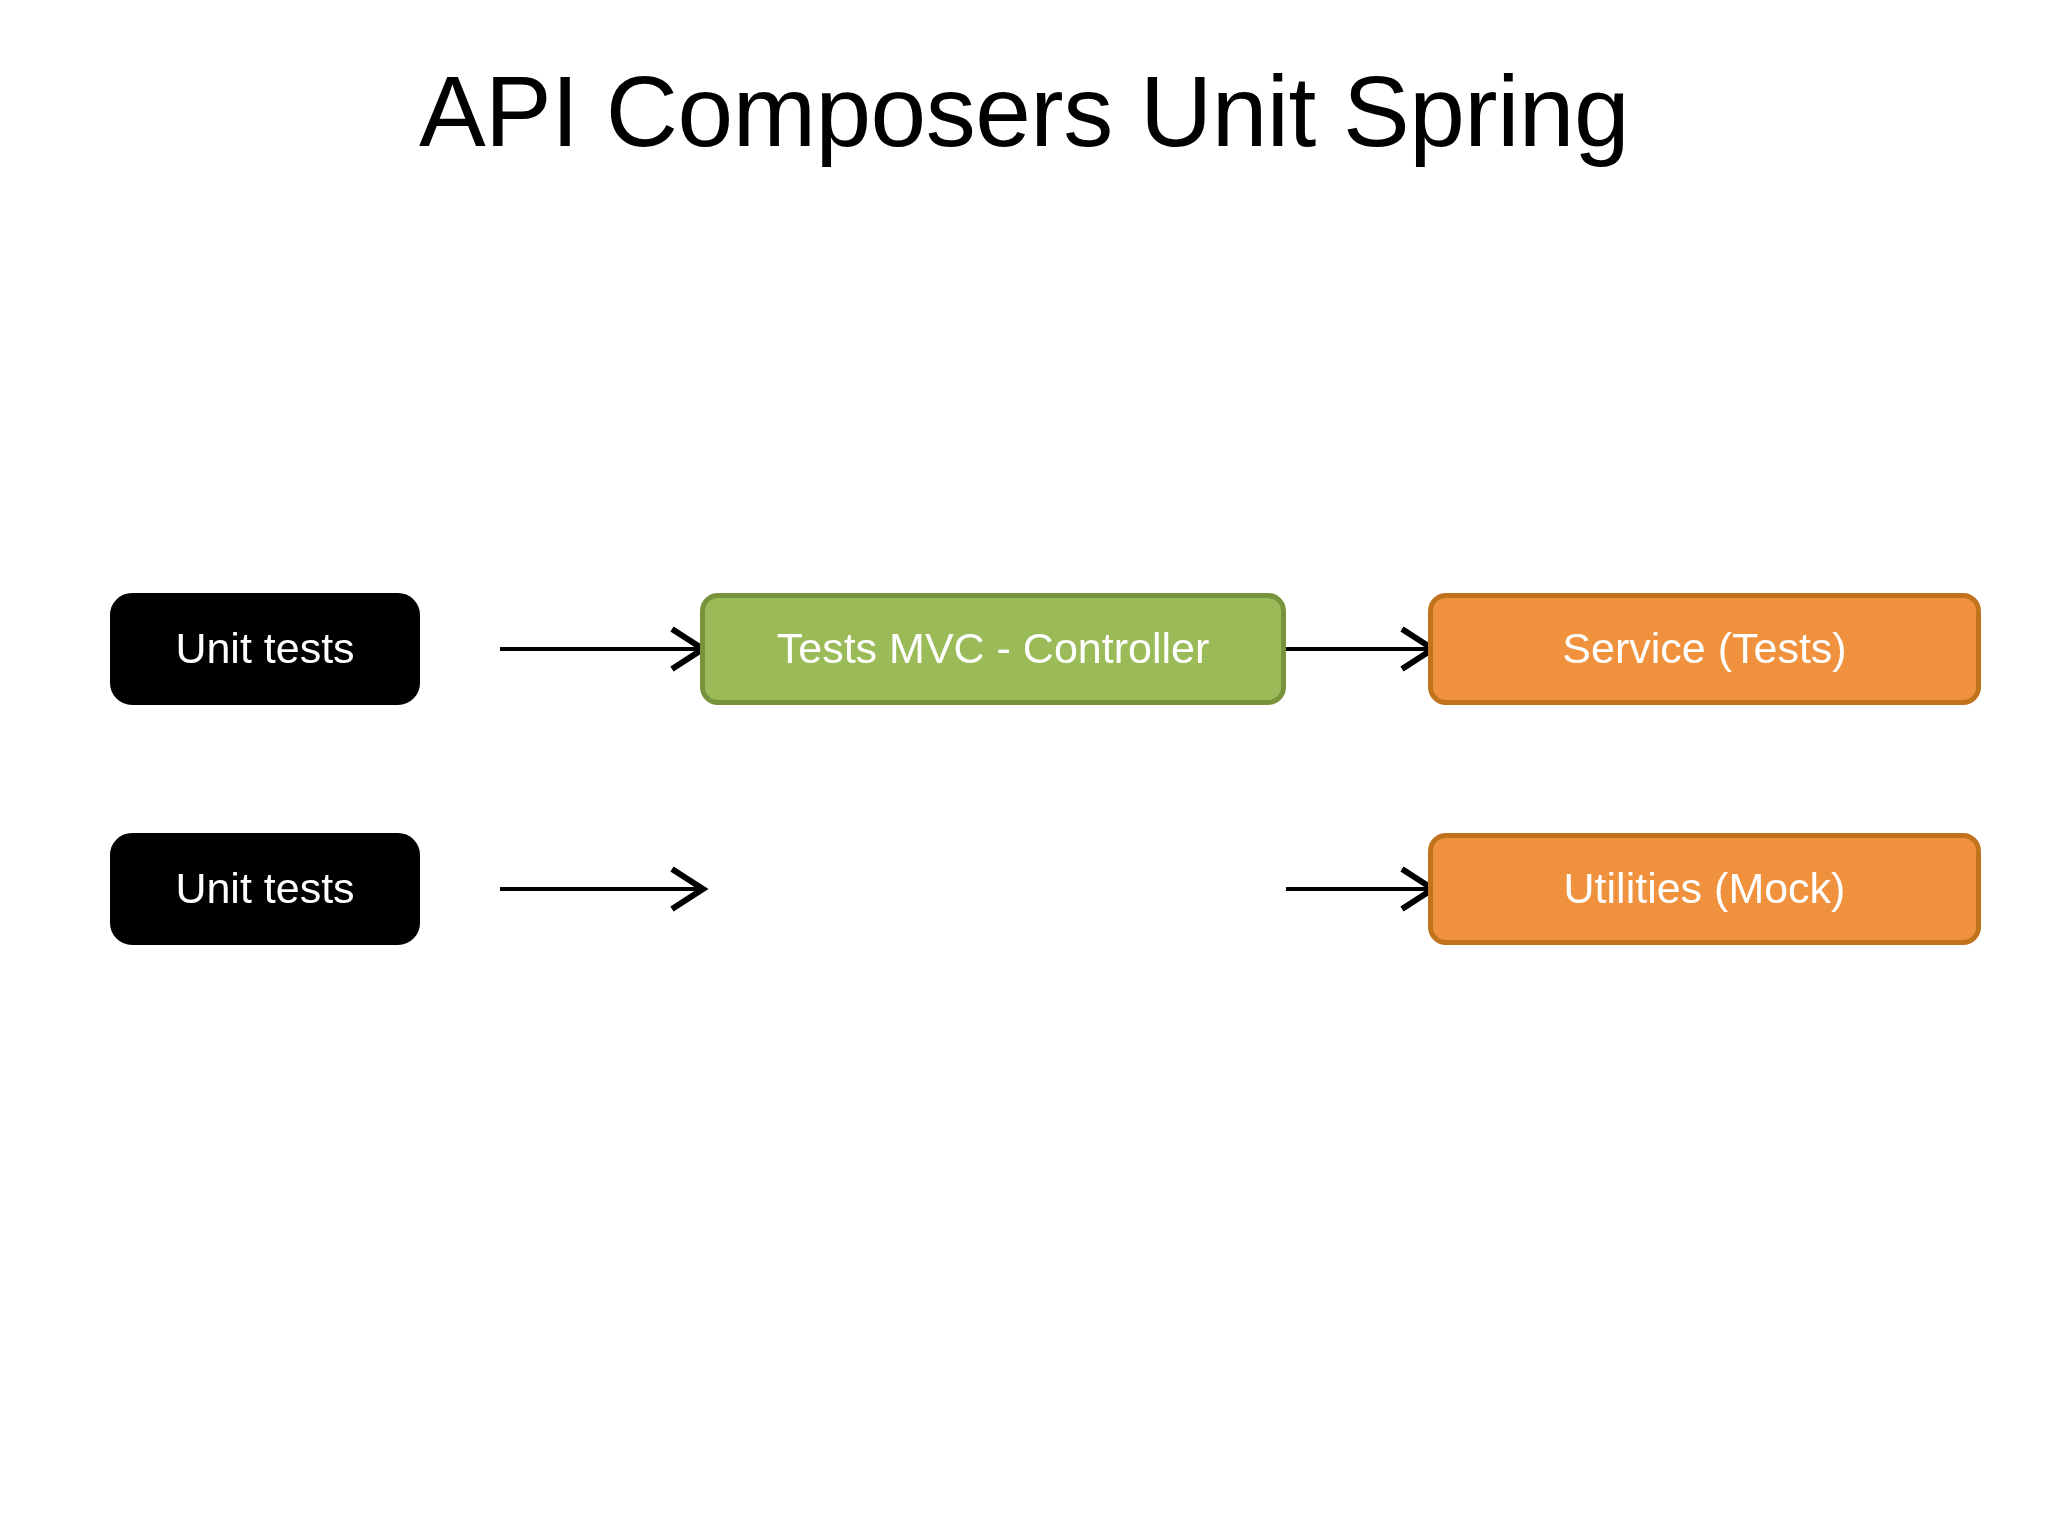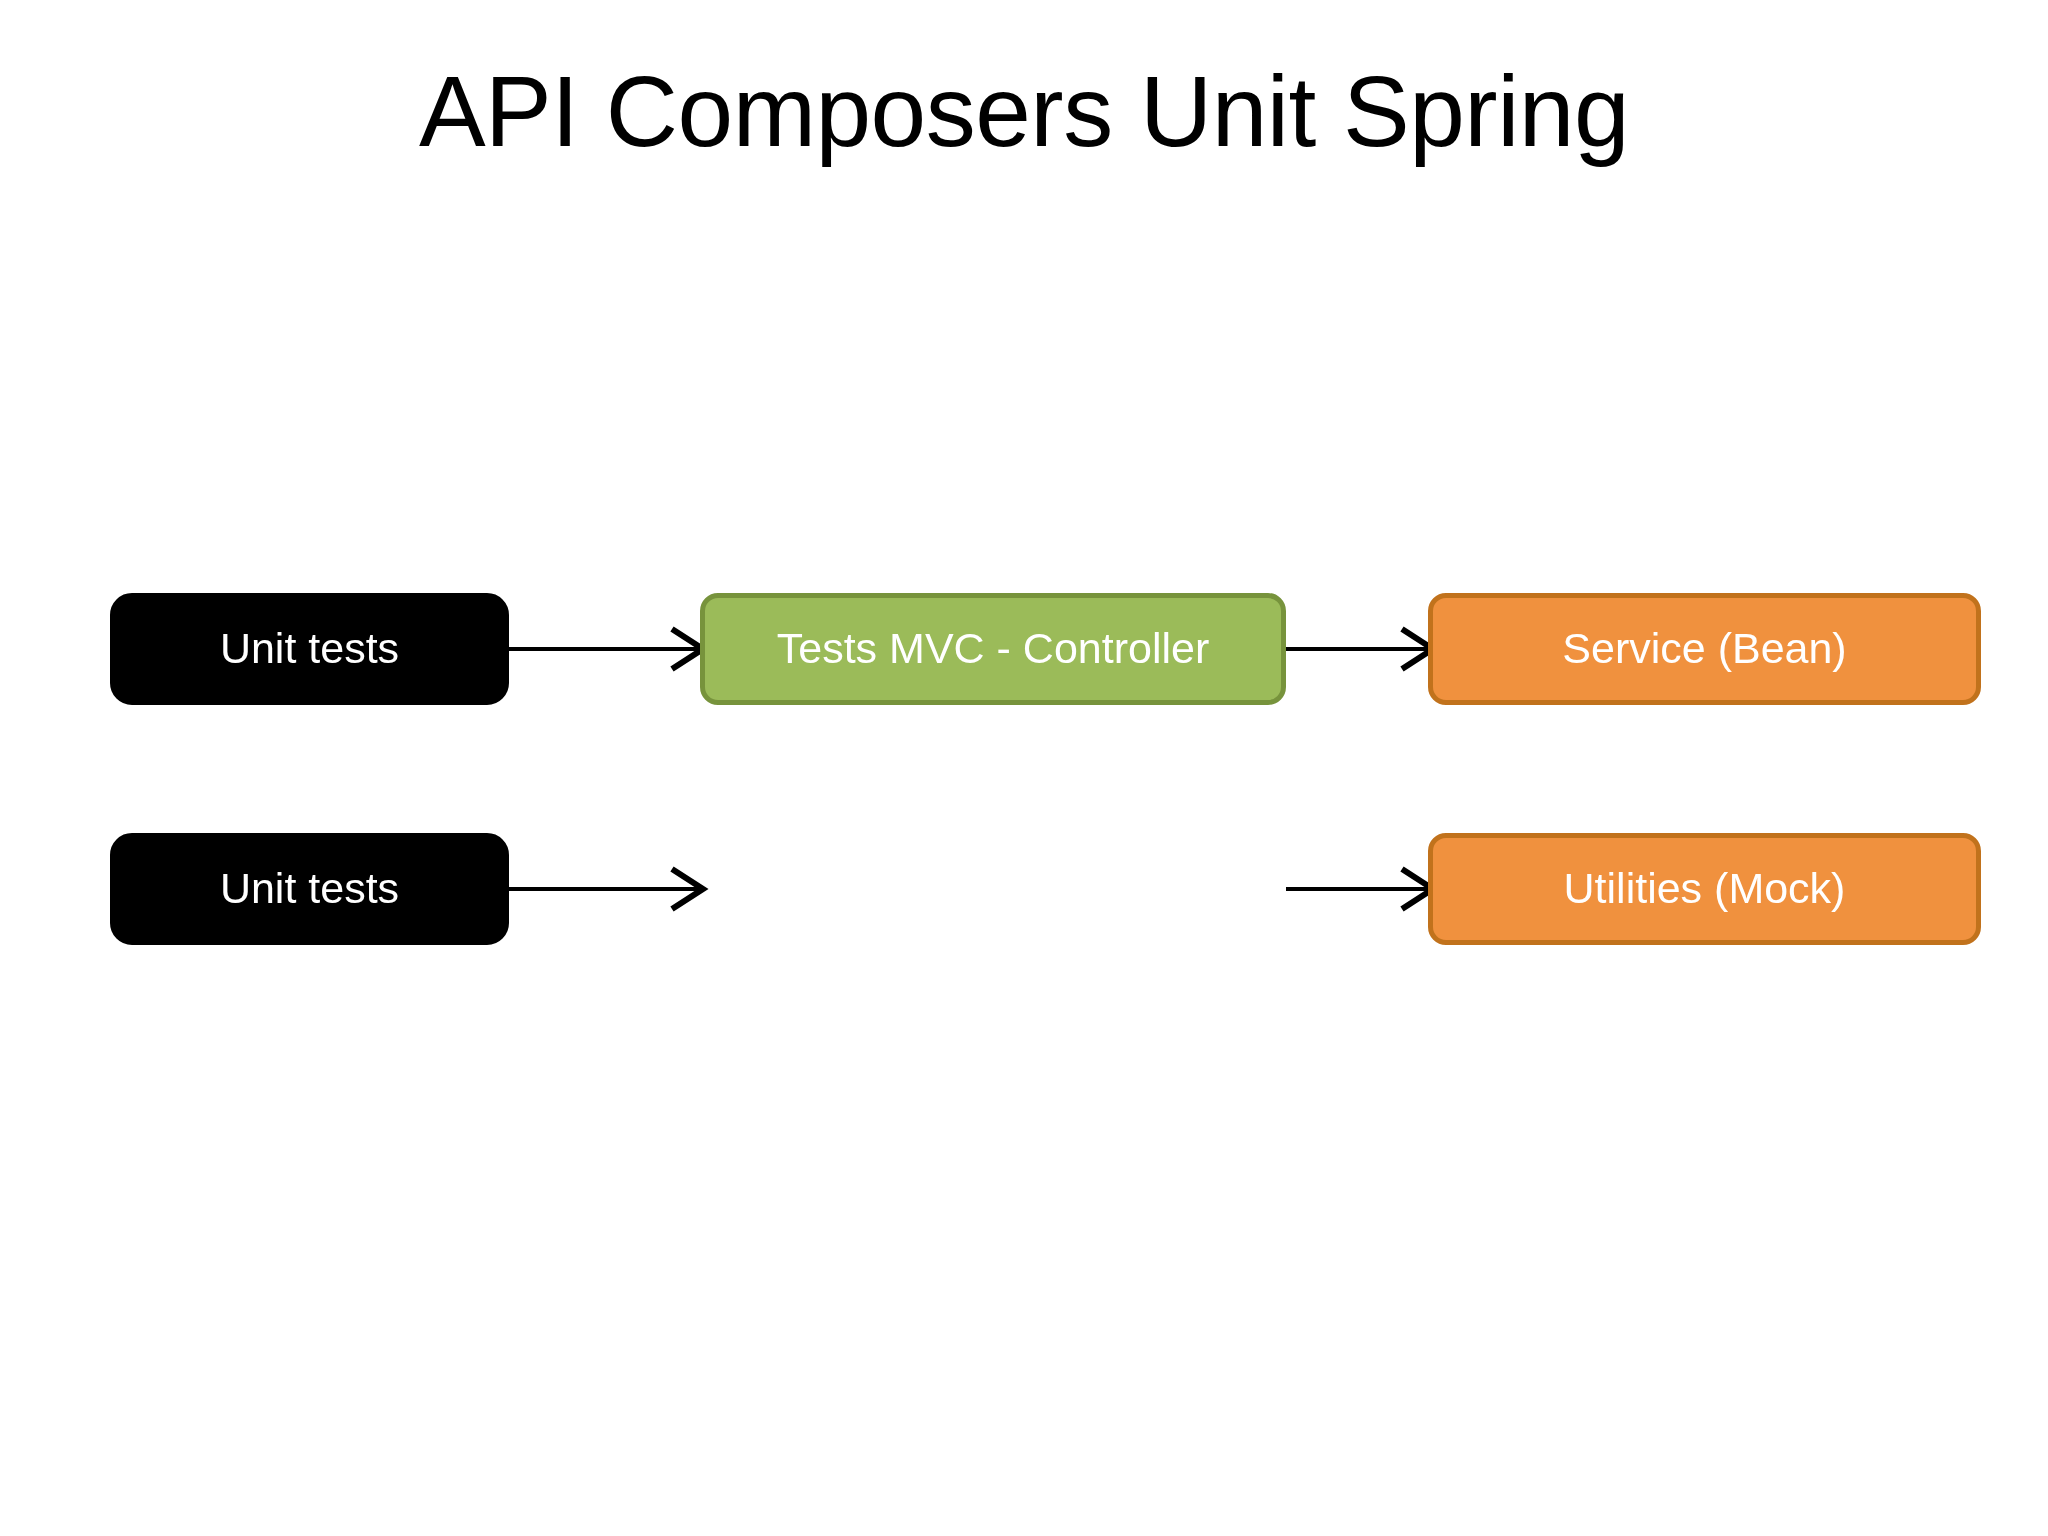--- a/index.html
+++ b/index.html
@@ -62,21 +62,21 @@
     font-size: 43px;
     font-weight: 400;
     line-height: 1.1;
     color: #ffffff;
     white-space: nowrap;
     overflow: hidden;
   }
 
   .node-black {
     left: 110px;
-    width: 399px;
+    width: 310px;
     background: #000000;
     border: 3px solid #000000;
     border-radius: 22px;
   }
 
   .node-green {
     left: 700px;
     width: 586px;
     background: #9bbb59;
     border: 5px solid #77933c;
@@ -128,21 +128,21 @@
     </div>
 
     <div class="arrow arrow-b">
       <svg width="152" height="112" viewBox="0 0 152 112" xmlns="http://www.w3.org/2000/svg">
         <line x1="0" y1="56" x2="142" y2="56" stroke="#000000" stroke-width="4"></line>
         <path d="M 116 36 L 147 56 L 116 76" fill="none" stroke="#000000" stroke-width="6" stroke-linecap="butt" stroke-linejoin="miter"></path>
       </svg>
     </div>
 
     <div class="node node-orange">
-      <span>Service (Bean)</span>
+      <span>Service (Tests)</span>
     </div>
 
   </div>
 
   <div class="flow-row" id="flow-row-2">
 
     <div class="node node-black">
       <span>Unit tests</span>
     </div>
 

